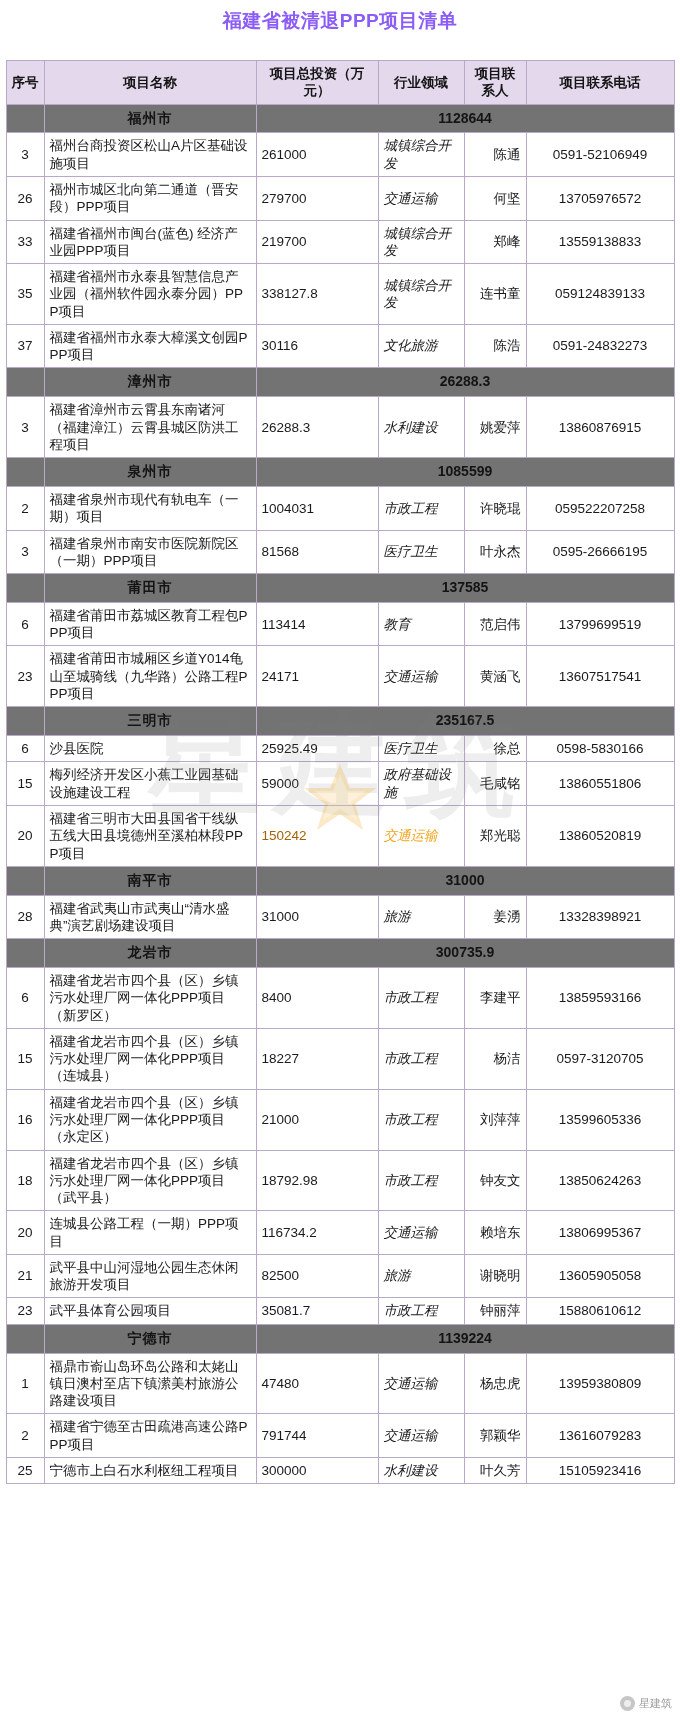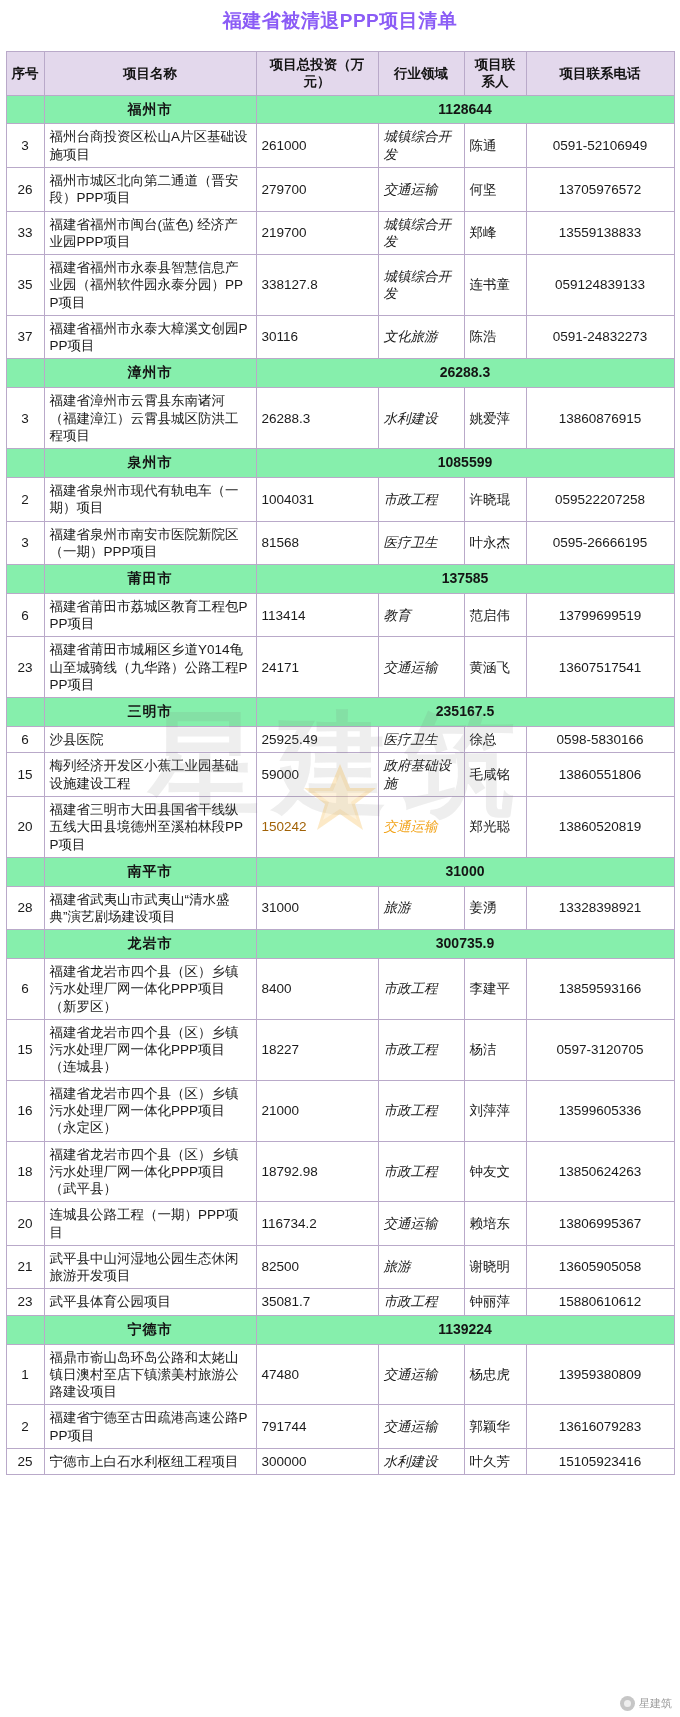--- a/index.html
+++ b/index.html
@@ -24,21 +24,21 @@
     text-align: center;
     font-size: 19px;
     font-weight: bold;
     letter-spacing: 0.5px;
     padding: 8px 0 9px 0;
     color: #8b5cf6;
   }
   table.ppp {
     border-collapse: collapse;
     width: 668px;
-    margin: 8px auto;
+    margin: 17px auto;
     table-layout: fixed;
   }
   table.ppp td, table.ppp th {
     border: 1px solid #b9a9c9;
     font-size: 13.5px;
     padding: 4px 5px;
     line-height: 1.28;
     vertical-align: middle;
     word-break: break-all;
   }
@@ -51,33 +51,33 @@
     color: #141414;
   }
   .col-seq   { width: 38px; }
   .col-name  { width: 212px; }
   .col-inv   { width: 122px; }
   .col-field { width: 86px; }
   .col-person{ width: 62px; }
   .col-phone { width: 148px; }
 
   tr.city-row td {
-    background: #86efac;
+    background: #737373;
     font-weight: bold;
     text-align: center;
     font-size: 14px;
     padding: 5px 7px;
     color: #141414;
   }
   tr.city-row td.city-name { letter-spacing: 1px; }
   td.c-seq { text-align: center; }
   td.c-name { text-align: left; }
   td.c-inv { text-align: left; }
   td.c-field { text-align: left; font-style: italic; }
-  td.c-person { text-align: left; }
+  td.c-person { text-align: right; }
   td.c-phone { text-align: center; }
 
   .hl-inv { color: #a16207; }
   .hl-field { color: #f2a41c; }
 
   
   .watermark {
     position: absolute;
     left: 0;
     top: 690px;

